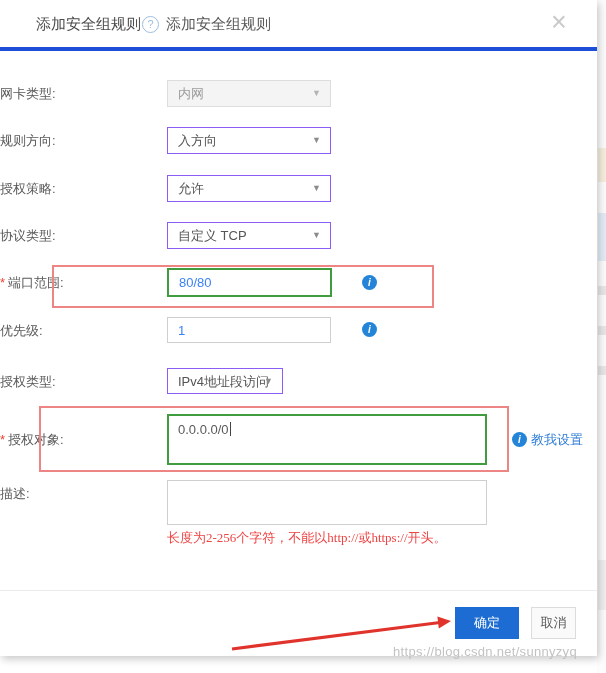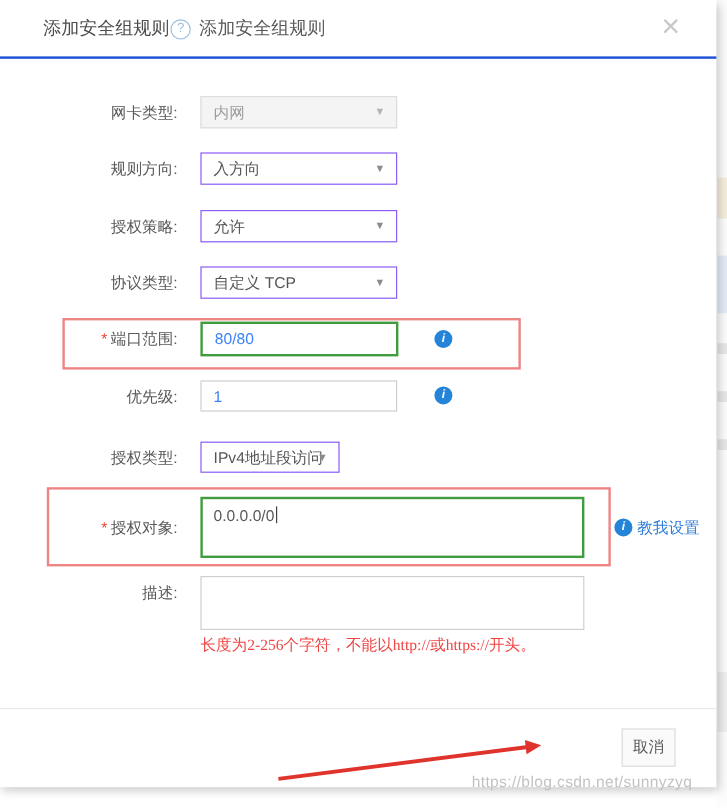--- a/index.html
+++ b/index.html
@@ -12,34 +12,34 @@
   .pe-1{top:148px;height:34px;background:#f6eedd;}
   .pe-2{top:213px;height:48px;background:#e3ecf6;}
   .pe-3{top:286px;height:9px;background:#e7e7e7;}
   .pe-4{top:326px;height:9px;background:#e7e7e7;}
   .pe-5{top:366px;height:9px;background:#e7e7e7;}
   .pe-6{top:560px;height:50px;background:#efefef;}
 
   
   .dialog{position:absolute;left:0;top:0;width:597px;height:656px;background:#fff;
           box-shadow:2px 3px 8px rgba(0,0,0,.22);}
-  .dialog-header{position:absolute;left:0;top:0;width:100%;height:47px;border-bottom:2px solid #1d4ed8;}
+  .dialog-header{position:absolute;left:0;top:0;width:100%;height:47px;border-bottom:4px solid #1d4ed8;}
   .dlg-title{position:absolute;left:36px;top:0;line-height:47px;font-size:15px;color:#4c4c4c;}
   .help-badge{position:absolute;left:142px;top:16px;width:15px;height:15px;border:1px solid #9dbede;
               border-radius:50%;color:#9dbede;font-size:11px;line-height:15px;text-align:center;cursor:pointer;}
   .dlg-subtitle{position:absolute;left:166px;top:0;line-height:47px;font-size:15px;color:#595959;}
   .close{position:absolute;left:551px;top:7px;font-size:27px;color:#c9c9c9;font-weight:200;
          line-height:30px;cursor:pointer;}
 
   
   .row{position:absolute;left:0;width:597px;height:27px;}
   .row-nic{top:80px}.row-dir{top:127px}.row-policy{top:175px}.row-proto{top:222px}
   .row-port{top:268px;height:33px}.row-priority{top:317px;height:26px}
   .row-authtype{top:368px;height:26px}.row-auth{top:414px;height:40px}.row-desc{top:480px;height:45px}
-  .lbl{position:absolute;left:0;top:0;width:148px;text-align:right;font-size:13px;color:#595959;line-height:27px;}
+  .lbl{position:absolute;left:0;top:0;width:148px;text-align:left;font-size:13px;color:#595959;line-height:27px;}
   .row-port .lbl{line-height:29px}
   .row-auth .lbl{line-height:51px}
   .row-desc .lbl{line-height:28px}
   .req{color:#f04134;margin-right:3px;font-size:13px;}
 
   .select{position:absolute;left:167px;top:0;width:164px;height:27px;border:1px solid #8b5cf6;background:#fff;
           box-sizing:border-box;font-size:13px;color:#555;line-height:25px;padding:0 22px 0 10px;cursor:pointer;
           white-space:nowrap;overflow:hidden;}
   .caret{position:absolute;right:9px;top:0;line-height:25px;font-size:9px;color:#8c8c8c;}
   .select.disabled{background:#f4f4f4;border-color:#ddd;color:#9c9c9c;cursor:default;}
@@ -66,21 +66,21 @@
   .desc-textarea{position:absolute;left:167px;top:0;width:320px;height:45px;border:1px solid #cfcfcf;
                  box-sizing:border-box;resize:none;font-family:inherit;font-size:13px;padding:5px 9px;
                  color:#595959;background:#fff;outline:none;}
   .hint{position:absolute;left:167px;top:529px;font-size:13px;color:#ef4444;font-family:Liberation Serif, serif;}
 
   
   .footer-divider{position:absolute;left:0;top:590px;width:597px;height:1px;background:#ebebeb;}
   .btn{position:absolute;top:607px;height:32px;font-size:13px;font-family:inherit;cursor:pointer;
        box-sizing:border-box;text-align:center;}
   .btn-primary{left:455px;width:64px;background:#1c6cd3;border:1px solid #1c6cd3;color:#fff;}
-  .btn-default{left:518px;width:45px;background:#fafafa;border:1px solid #dcdcdc;color:#595959;}
+  .btn-default{left:531px;width:45px;background:#fafafa;border:1px solid #dcdcdc;color:#595959;}
 
   
   .hl-box{position:absolute;border:2px solid #ee8585;box-sizing:border-box;z-index:40;pointer-events:none;}
   .hl-port{left:52px;top:265px;width:382px;height:43px;}
   .hl-auth{left:39px;top:406px;width:470px;height:66px;}
   .arrow-svg{position:absolute;left:0;top:0;width:606px;height:673px;z-index:50;pointer-events:none;}
   .watermark{position:absolute;left:366px;top:644px;width:238px;text-align:center;font-size:13px;
              color:rgba(187,187,187,.9);z-index:45;white-space:nowrap;letter-spacing:.3px;}
 </style>
 </head>
@@ -169,20 +169,21 @@
       <span class="teach-link">教我设置</span>
     </div>
 
     <div class="row row-desc">
       <div class="lbl">描述:</div>
       <textarea class="desc-textarea" style=""></textarea>
     </div>
     <div class="hint">长度为2-256个字符，不能以http://或https://开头。</div>
 
     <div class="footer-divider"></div>
+    <button class="btn btn-primary">确定</button>
     <button class="btn btn-default">取消</button>
   </div>
 
   <div class="hl-box hl-port"></div>
   <div class="hl-box hl-auth"></div>
 
   <svg class="arrow-svg" viewBox="0 0 606 673" xmlns="http://www.w3.org/2000/svg">
     <line x1="232" y1="649" x2="440" y2="622.5" stroke="#e0332c" stroke-width="3.2"></line>
     <polygon points="451,621 438.8,628.6 437.4,616.6" fill="#e0332c"></polygon>
   </svg>

